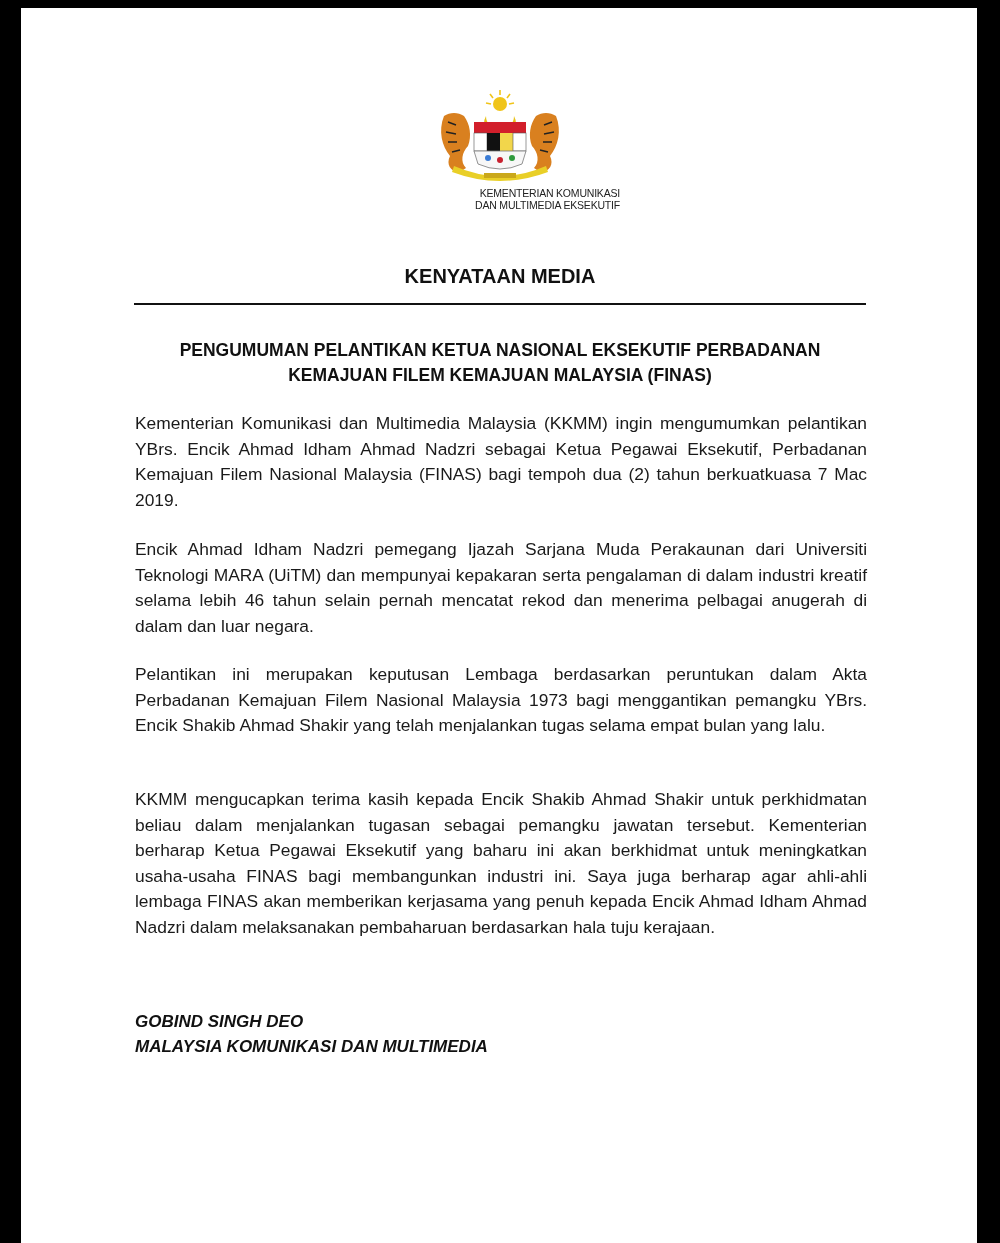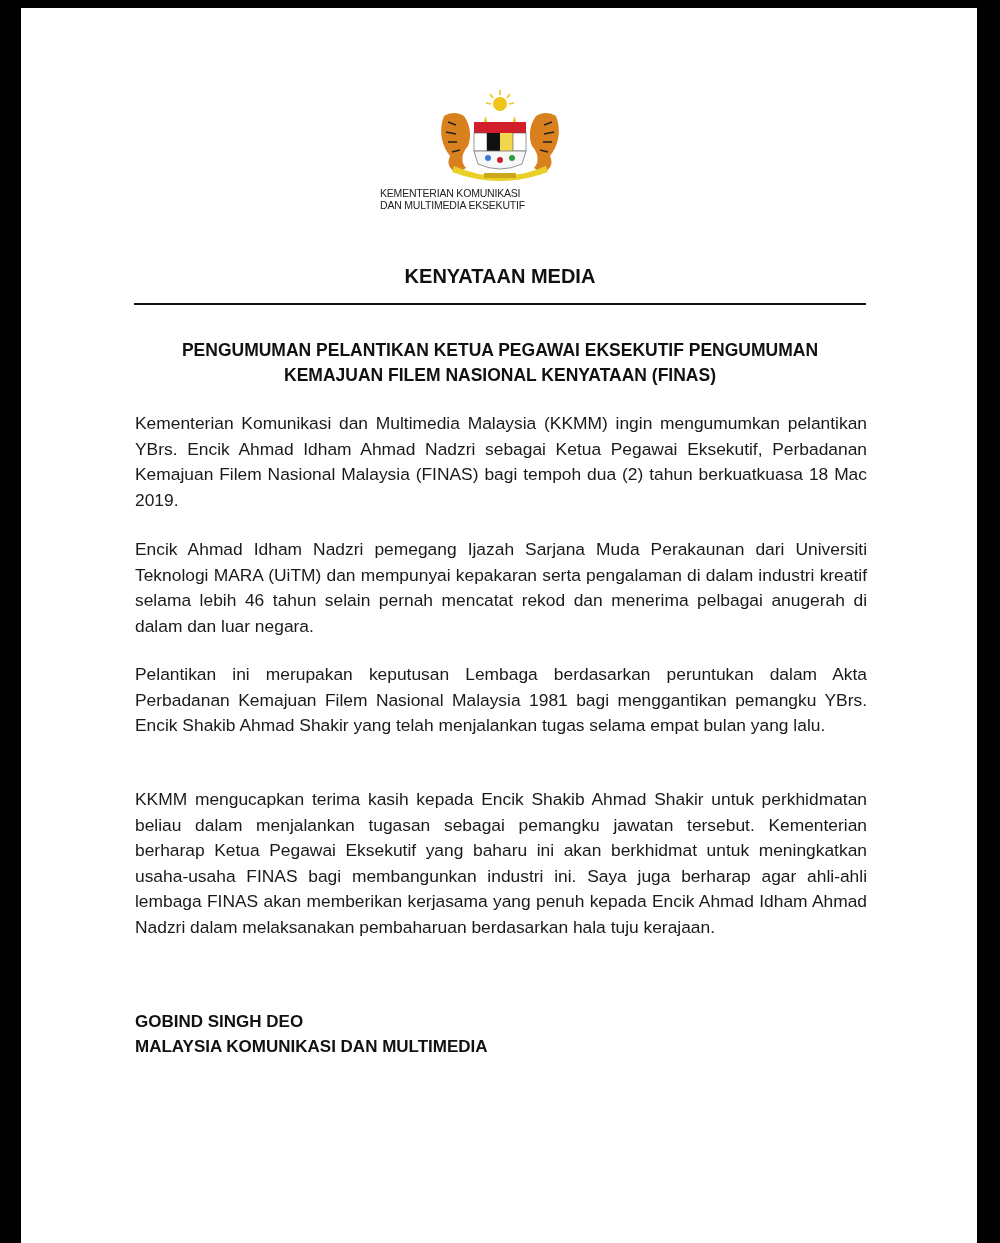--- a/index.html
+++ b/index.html
@@ -1,31 +1,31 @@
 <!DOCTYPE html>
 <html><head>
 <meta charset="utf-8">
 <style>
   html, body { margin:0; padding:0; }
   body { width:1000px; height:1243px; background:#000; position:relative; overflow:hidden; }
   .page { position:absolute; left:21px; top:8px; width:956px; height:1235px; background:#fff; }
   .crest { position:absolute; left:436px; top:86px; width:128px; height:98px; }
-  .org-name { position:absolute; left:380px; top:187px; width:240px; text-align:left;
+  .org-name { position:absolute; left:380px; top:187px; width:240px; text-align:right;
     font-family:"Liberation Sans", sans-serif; font-size:10.5px; line-height:12px; color:#222; letter-spacing:-0.2px; }
   .title { position:absolute; left:0; top:265px; width:1000px; text-align:center;
     font-family:"Liberation Sans", sans-serif; font-weight:bold; font-size:20px; color:#111; }
   .rule { position:absolute; left:134px; top:303px; width:732px; height:2px; background:#111; }
   .headline { position:absolute; left:134px; top:338px; width:732px; text-align:center;
     font-family:"Liberation Sans", sans-serif; font-weight:bold; font-size:17.5px; line-height:25px; color:#111; }
   .para { position:absolute; left:135px; width:732px; text-align:justify;
     font-family:"Liberation Sans", sans-serif; font-size:17.4px; line-height:25.6px; color:#1a1a1a; }
   .p1 { top:411px; } .p2 { top:537px; } .p3 { top:662px; } .p4 { top:787px; }
   .sig { position:absolute; left:135px; top:1009px; font-family:"Liberation Sans", sans-serif;
     font-weight:bold; font-size:17px; line-height:25px; color:#111; }
-  .sig div { white-space:nowrap; }
+  .sig div { white-space:nowrap;font-style:italic; }
 </style>
 </head>
 <body>
 
 <div class="page"></div>
 
 <svg class="crest" viewBox="0 0 128 98">
 
   <path d="M50 30 A16 16 0 1 0 78 30 A13 13 0 1 1 50 30 Z" fill="#e8c21a"></path>
   <circle cx="64" cy="18" r="7" fill="#f0c419"></circle>
@@ -60,25 +60,25 @@
 
 <div class="org-name">
   <div>KEMENTERIAN KOMUNIKASI</div>
   <div>DAN MULTIMEDIA EKSEKUTIF</div>
 </div>
 
 <div class="title">KENYATAAN MEDIA</div>
 <div class="rule"></div>
 
 <div class="headline">
-  <div>PENGUMUMAN PELANTIKAN KETUA PEGAWAI EKSEKUTIF PENGUMUMAN</div>
-  <div>KEMAJUAN FILEM NASIONAL KENYATAAN (FINAS)</div>
+  <div>PENGUMUMAN PELANTIKAN KETUA NASIONAL EKSEKUTIF PERBADANAN</div>
+  <div>KEMAJUAN FILEM KEMAJUAN MALAYSIA (FINAS)</div>
 </div>
 
-<div class="para p1">Kementerian Komunikasi dan Multimedia Malaysia (KKMM) ingin mengumumkan pelantikan YBrs. Encik Ahmad Idham Ahmad Nadzri sebagai Ketua Pegawai Eksekutif, Perbadanan Kemajuan Filem Nasional Malaysia (FINAS) bagi tempoh dua (2) tahun berkuatkuasa 18 Mac 2019.</div>
+<div class="para p1">Kementerian Komunikasi dan Multimedia Malaysia (KKMM) ingin mengumumkan pelantikan YBrs. Encik Ahmad Idham Ahmad Nadzri sebagai Ketua Pegawai Eksekutif, Perbadanan Kemajuan Filem Nasional Malaysia (FINAS) bagi tempoh dua (2) tahun berkuatkuasa 7 Mac 2019.</div>
 <div class="para p2">Encik Ahmad Idham Nadzri pemegang Ijazah Sarjana Muda Perakaunan dari Universiti Teknologi MARA (UiTM) dan mempunyai kepakaran serta pengalaman di dalam industri kreatif selama lebih 46 tahun selain pernah mencatat rekod dan menerima pelbagai anugerah di dalam dan luar negara.</div>
-<div class="para p3">Pelantikan ini merupakan keputusan Lembaga berdasarkan peruntukan dalam Akta Perbadanan Kemajuan Filem Nasional Malaysia 1981 bagi menggantikan pemangku YBrs. Encik Shakib Ahmad Shakir yang telah menjalankan tugas selama empat bulan yang lalu.</div>
+<div class="para p3">Pelantikan ini merupakan keputusan Lembaga berdasarkan peruntukan dalam Akta Perbadanan Kemajuan Filem Nasional Malaysia 1973 bagi menggantikan pemangku YBrs. Encik Shakib Ahmad Shakir yang telah menjalankan tugas selama empat bulan yang lalu.</div>
 <div class="para p4">KKMM mengucapkan terima kasih kepada Encik Shakib Ahmad Shakir untuk perkhidmatan beliau dalam menjalankan tugasan sebagai pemangku jawatan tersebut. Kementerian berharap Ketua Pegawai Eksekutif yang baharu ini akan berkhidmat untuk meningkatkan usaha-usaha FINAS bagi membangunkan industri ini. Saya juga berharap agar ahli-ahli lembaga FINAS akan memberikan kerjasama yang penuh kepada Encik Ahmad Idham Ahmad Nadzri dalam melaksanakan pembaharuan berdasarkan hala tuju kerajaan.</div>
 
 <div class="sig">
   <div>GOBIND SINGH DEO</div>
   <div>MALAYSIA KOMUNIKASI DAN MULTIMEDIA</div>
 </div>
 
 </body></html>

